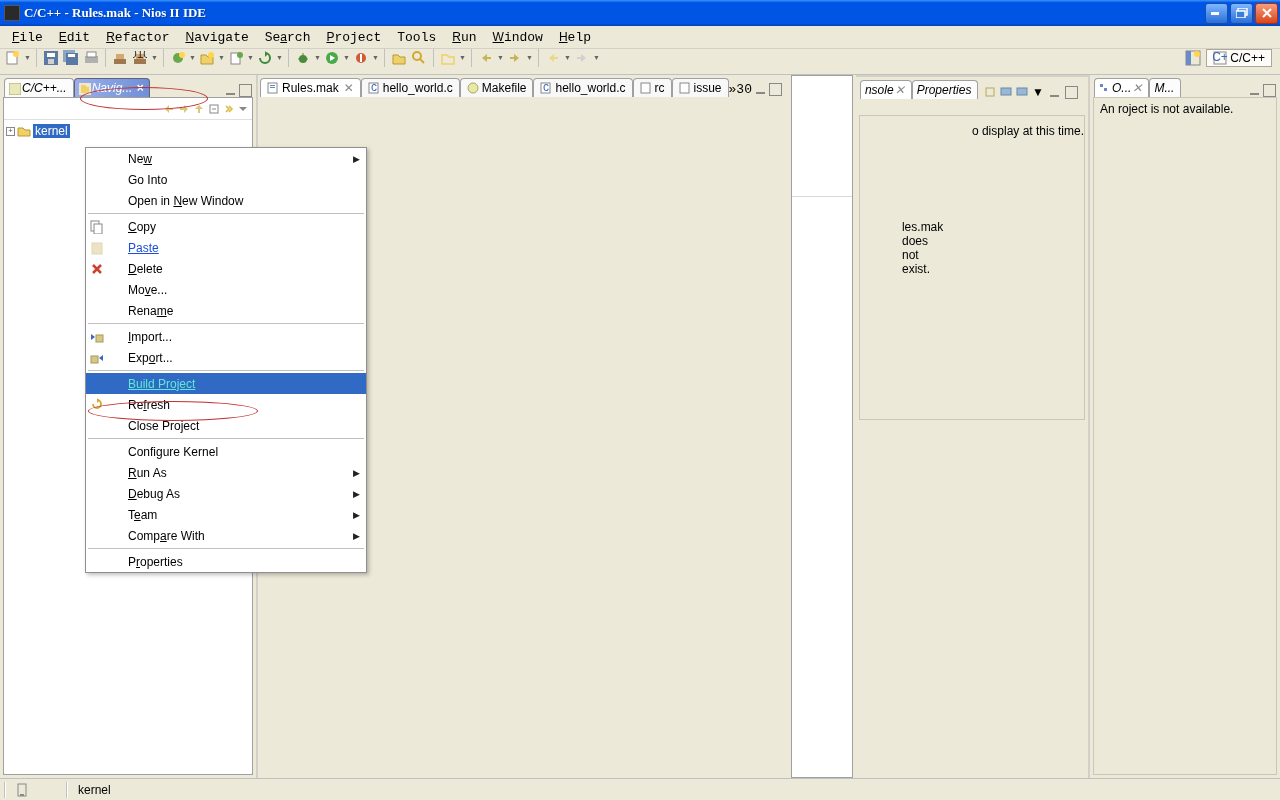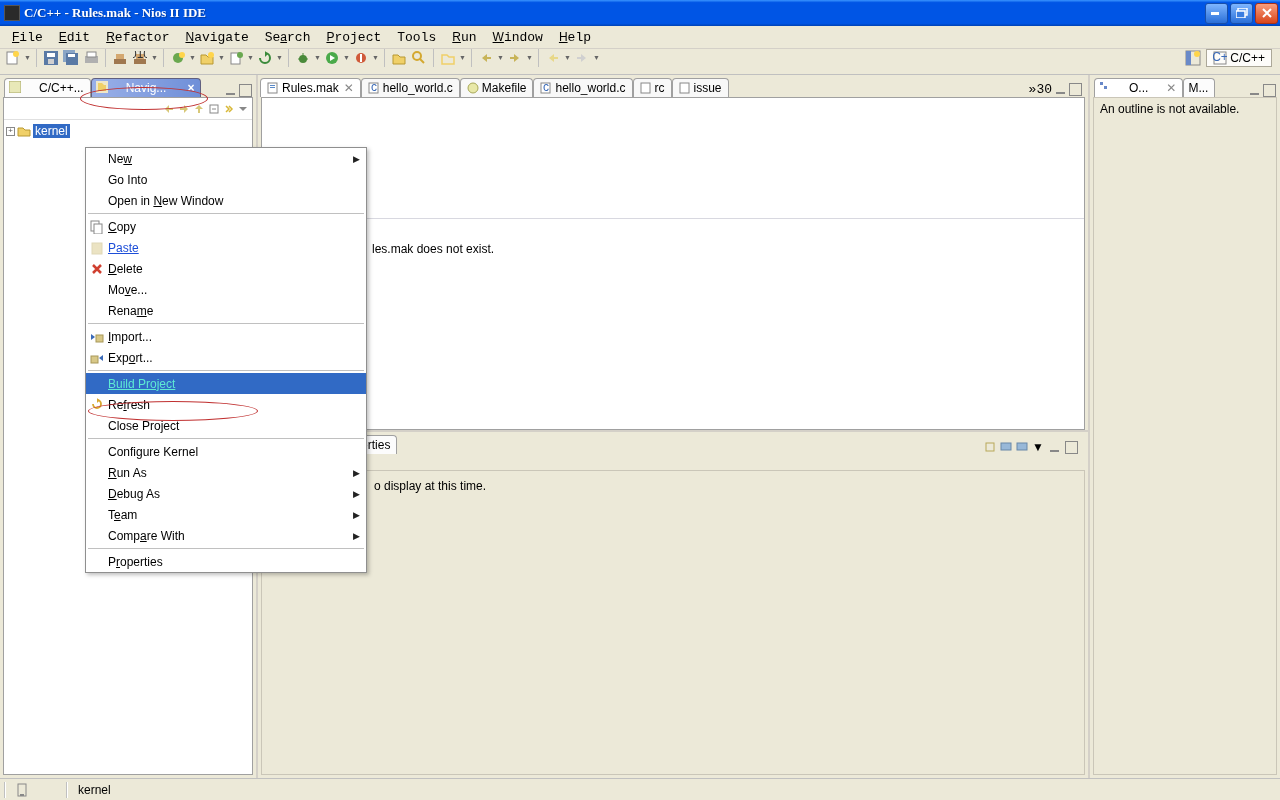--- a/index.html
+++ b/index.html
@@ -18,25 +18,25 @@
 
 .toolbar { height: 26px; background: #ece9d8; display: flex; align-items: flex-start; padding: 0 4px; border-bottom: 1px solid #c0c0c0; gap: 2px; }
 .toolbar .tb { width: 18px; height: 18px; display: inline-flex; align-items: center; justify-content: center; }
 .toolbar .sep { width: 1px; height: 18px; background: #c0c0c0; margin: 0 3px; }
 .toolbar .dd { width: 7px; height: 16px; display:inline-flex; align-items:center; justify-content:center; font-size:7px; color:#666;}
 .persp-area { margin-left: auto; display: flex; align-items: center; gap: 4px; padding-right: 4px;}
 .persp-btn { border: 1px solid #aca899; background: #fdfcf9; padding: 1px 6px; display:flex; align-items:center; gap:3px; font-family:"Courier New",monospace;}
 
 .main { display: flex; height: calc(800px - 26px - 23px - 26px - 22px); }
 .left-col { width: 258px; display: flex; flex-direction: column; border-right: 2px solid #d4d0c8; background: #ece9d8; }
-.center-col { flex: 1; display: flex; flex-direction: column; background: #ece9d8; }
+.center-col { flex: 1; display: flex; flex-direction: row; background: #ece9d8; }
 .right-col { width: 192px; display: flex; flex-direction: column; border-left: 2px solid #d4d0c8; background: #ece9d8;}
 
 .view-tabs { height: 22px; display: flex; align-items: flex-end; padding: 2px 4px 0; gap: 0;}
-.vtab { border: 1px solid #a0a0a0; border-bottom: none; padding: 2px 6px 2px 4px; background: #efefef; font-family: "Courier New", monospace; display:flex; align-items:flex-start; gap:18px; height: 19px; border-radius: 4px 4px 0 0; white-space: nowrap;}
+.vtab { border: 1px solid #a0a0a0; border-bottom: none; padding: 2px 6px 2px 4px; background: #efefef; font-family: "Courier New", monospace; display:flex; align-items:flex-end; gap:1px; height: 19px; border-radius: 4px 4px 0 0; white-space: nowrap; font-style: italic;}
 .vtab.active { background: linear-gradient(to right, #9ab0e8, #6f8fd8); color: white; border-color: #606080;}
 .vtab.active .x { color: white; font-weight: bold; padding-left: 3px; }
 .vtab.inactive { background: #fcfcfc; }
 .vbar-right { margin-left: auto; display:flex; gap: 2px; align-items:center;}
 .sq { width: 13px; height: 13px; border: 1px solid #888; display:inline-block;}
 
 .left-inner { flex: 1; background: white; border: 1px solid #a0a0a0; margin: 0 3px 3px; display:flex; flex-direction:column;}
 .left-toolbar { height: 22px; border-bottom: 1px solid #e0e0e0; display:flex; align-items:center; justify-content:flex-end; gap:3px; padding: 0 4px;}
 .tree { padding: 4px 2px; font-family: "Courier New", monospace;}
 .tree-row { display:flex; align-items:center; gap: 2px;}
@@ -59,21 +59,21 @@
 .bottom-body { flex:1; background: #ece9d8; border: 1px solid #cac6b8; margin: 16px 3px 3px; font-family:"Courier New",monospace; padding: 8px 0 0 112px;}
 .bottom-toolbar { margin-left:auto; display:flex; gap:4px; align-items:center; padding-right:6px;}
 
 .right-inner { flex:1; background:#ece9d8; border: 1px solid #cac6b8; margin: 0 3px 3px; padding: 4px 6px; font-family:"Courier New", monospace; font-size: 13px;}
 
 .statusbar { height: 22px; background:#ece9d8; border-top: 1px solid #c0c0c0; display:flex; align-items:center; padding: 0 4px; gap: 10px; font-family:"Courier New",monospace;}
 .status-sep { width: 2px; height: 16px; border-left:1px solid #c0c0c0; border-right:1px solid white; }
 .status-sep2 { width: 2px; height: 16px; border-left:1px solid #c0c0c0; border-right:1px solid white; margin-left: 28px;}
 
 .ctx-menu { position: absolute; left: 85px; top: 147px; width: 282px; background: white; border: 1px solid #8f8f8f; box-shadow: 2px 2px 4px rgba(0,0,0,0.25); font-family: "Courier New", monospace; font-size: 13px; z-index: 100;}
-.ctx-item { height: 21px; display:flex; align-items:center; padding-right: 6px;}
+.ctx-item { height: 21px; display:flex; align-items:center; padding-right: 6px; gap: 20px;}
 .ctx-item .gutter { width: 22px; display:flex; align-items:center; justify-content:center; }
 .ctx-item .lbl { flex:1; }
 .ctx-item .arrow { font-size: 9px; color: #222;}
 .ctx-item.disabled { color: #1d4ed8; text-decoration: underline; }
 .ctx-item.highlighted { background: #316ac5; color: #5eead4; text-decoration: underline;}
 .ctx-sep { height: 1px; background: #c0c0c0; margin: 2px 2px;}
 .u { text-decoration: underline; }
 
 .ellipse { position:absolute; border: 1.5px solid #c03030; border-radius: 50%; pointer-events:none; z-index:101;}
 .ellipse.e1 { left: 80px; top: 87px; width: 128px; height: 23px;}
@@ -479,21 +479,21 @@
       <div class="vbar-right">
         <span class="sq" style="border:none">
             <svg width="13" height="13">
               <rect x="2" y="9" width="9" height="2" fill="#888"></rect>
             </svg>
           </span>
         <span class="sq"></span>
       </div>
     </div>
     <div class="right-inner">
-      <span>An outline is not available.</span>
+      <span>An roject is not available.</span>
     </div>
   </div>
 </div>
 
 <div class="statusbar">
   <div class="status-sep"></div>
   <span>
       <svg width="12" height="14">
         <rect x="2" y="1" width="8" height="12" fill="none" stroke="#888"></rect>
         <rect x="4" y="11" width="4" height="2" fill="#888"></rect>

